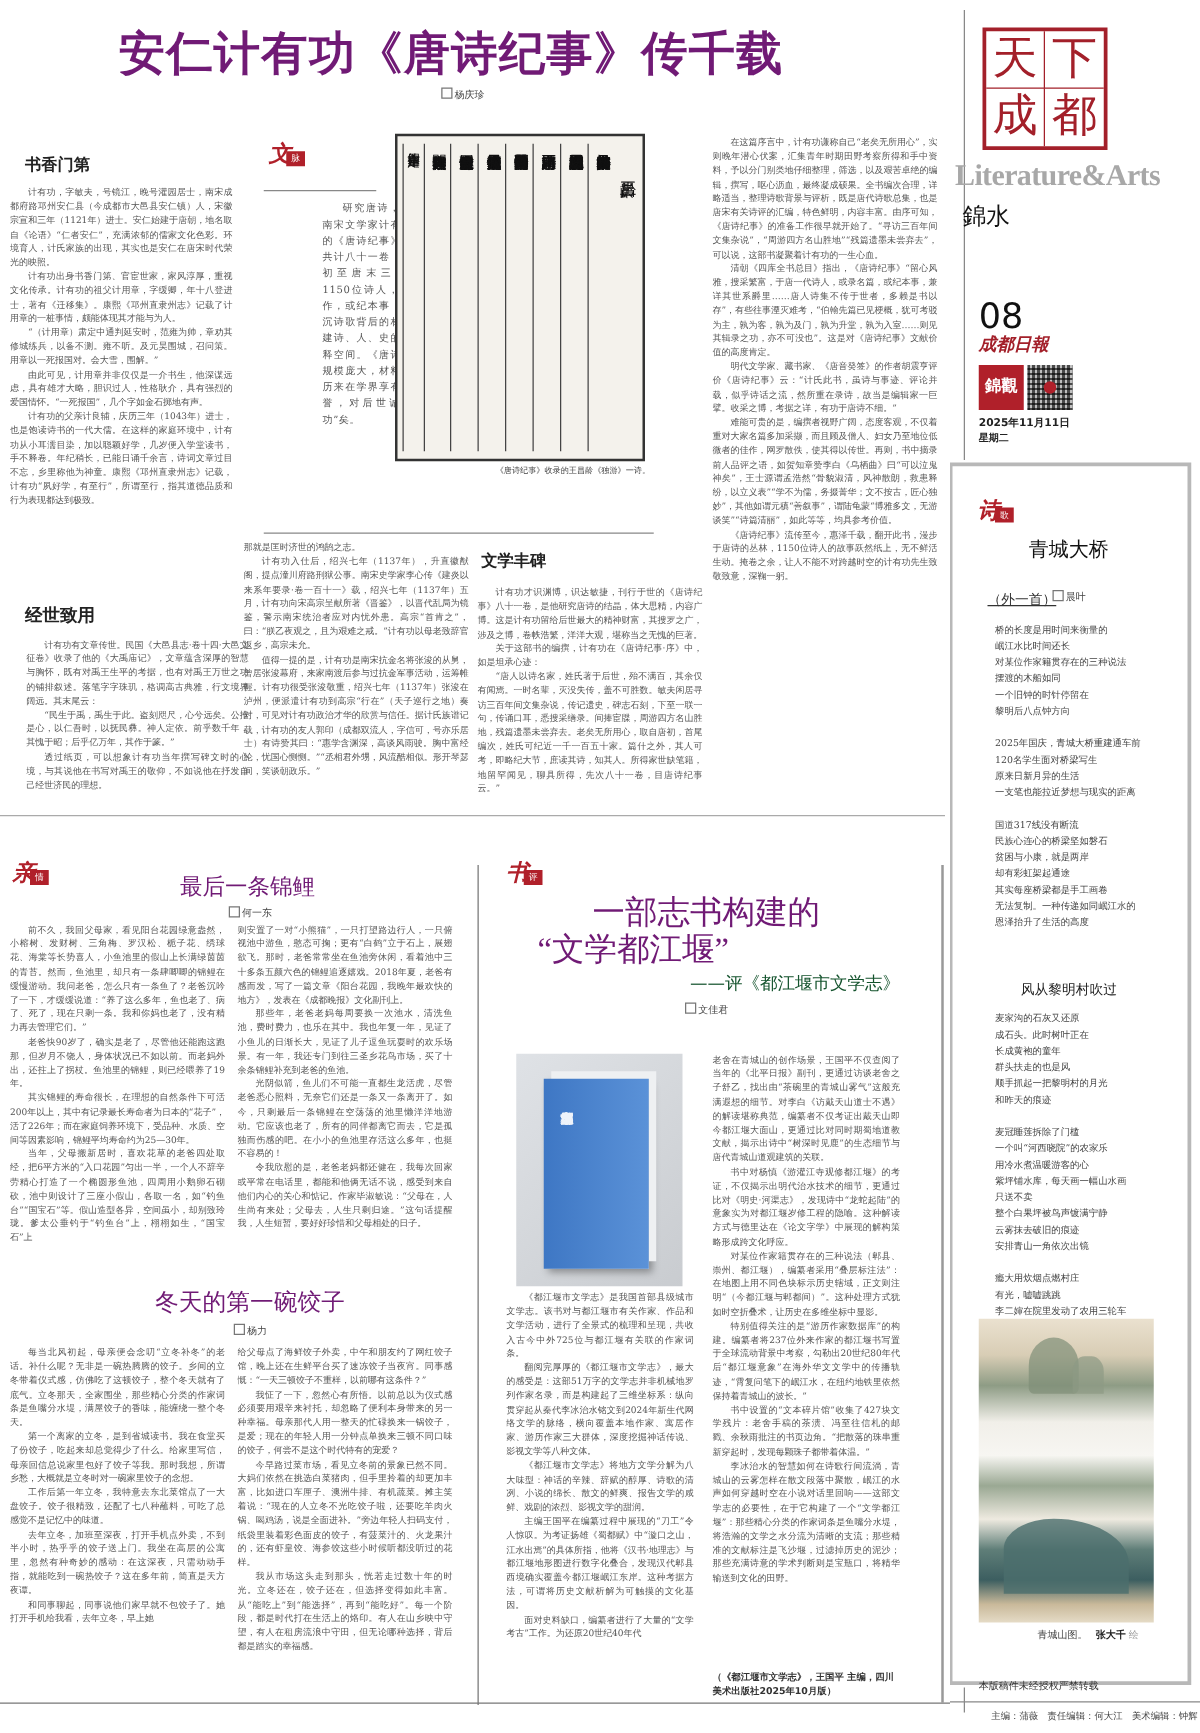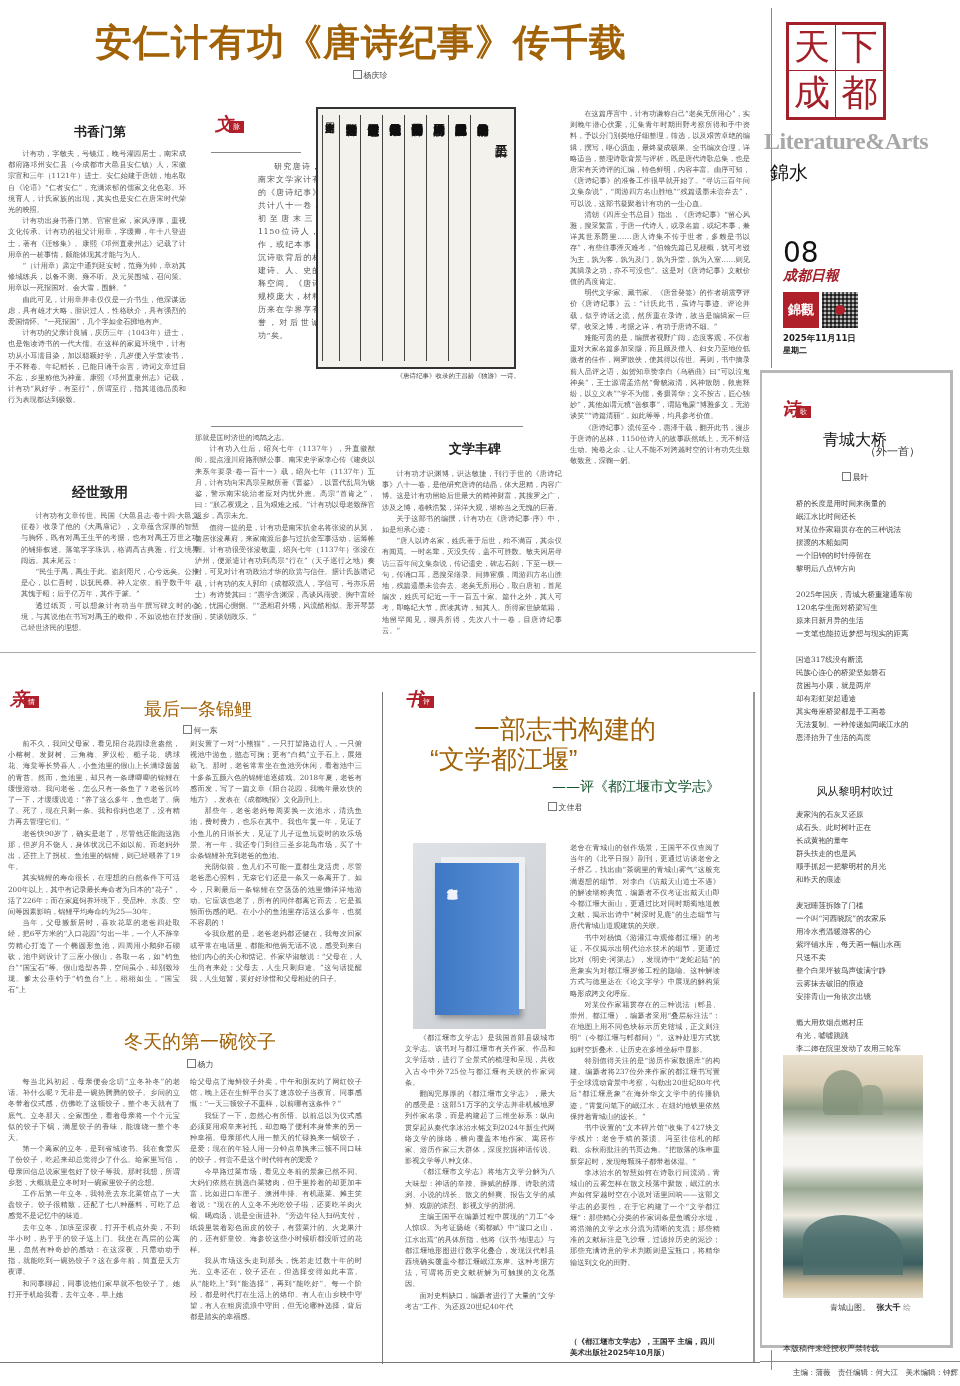--- a/index.html
+++ b/index.html
@@ -1,22 +1,22 @@
 <!DOCTYPE html>
 <html><head>
 <meta charset="utf-8">
 <style>
   * { box-sizing: border-box; margin: 0; padding: 0; }
   body { width: 960px; height: 1386px; background: #ffffff; font-family: "DejaVu Serif", "Liberation Serif", serif; color: #3a3a3a; position: relative; overflow: hidden; }
   .abs { position: absolute; }
   .body-text { font-size: 7.2px; line-height: 11.2px; color: #555; text-align: justify; }
   .body-text p { text-indent: 2em; }
   .sans { font-family: "DejaVu Sans", "Liberation Sans", sans-serif; }
-  .headline { font-family: Liberation Sans, sans-serif; font-weight: bold; color: #a16207; }
-  .sub-head { font-family: "DejaVu Serif", serif; font-weight: bold; color: #222; text-align: center; }
+  .headline { font-family: Liberation Serif, serif; font-weight: bold; color: #701a75; }
+  .sub-head { font-family: "DejaVu Serif", serif; font-weight: bold; color: #222; }
   .byline { font-size: 8px; color: #444; text-align: center; font-family: "DejaVu Sans", sans-serif; }
   .byline::before { content: ""; display: inline-block; width: 7px; height: 7px; border: 1px solid #777; margin-right: 2px; vertical-align: -1px; }
   .tag { display: flex; align-items: flex-end; }
   .tag .big { font-size: 18px; color: #b0202a; font-style: italic; font-family: "DejaVu Serif", serif; font-weight: bold; line-height: 18px; }
   .tag .box { background: #b0202a; color: #fff; font-size: 7px; padding: 1px 4px; margin-left: -4px; margin-bottom: 0px; }
   .rule { background: #888; height: 1px; }
   .vrule { background: #999; width: 1px; }
   .poem { font-size: 7.5px; line-height: 13px; color: #444; }
   .poem .stanza { margin-bottom: 13px; }
 </style>
@@ -100,21 +100,21 @@
 <div class="abs body-text" style="left:190px; top:738px; width:172px; height:275px; overflow:hidden;">
   <p style="text-indent:0">则安置了一对“小熊猫”，一只打望路边行人，一只俯视池中游鱼，憨态可掬；更有“白鹤”立于石上，展翅欲飞。那时，老爸常常坐在鱼池旁休闲，看着池中三十多条五颜六色的锦鲤追逐嬉戏。2018年夏，老爸有感而发，写了一篇文章《阳台花园，我晚年最欢快的地方》，发表在《成都晚报》文化副刊上。</p>
   <p>那些年，老爸老妈每周要换一次池水，清洗鱼池，费时费力，也乐在其中。我也年复一年，见证了小鱼儿的日渐长大，见证了儿子逗鱼玩耍时的欢乐场景。有一年，我还专门到往三圣乡花鸟市场，买了十余条锦鲤补充到老爸的鱼池。</p>
   <p>光阴似箭，鱼儿们不可能一直都生龙活虎，尽管老爸悉心照料，无奈它们还是一条又一条离开了。如今，只剩最后一条锦鲤在空荡荡的池里懒洋洋地游动。它应该也老了，所有的同伴都离它而去，它是孤独而伤感的吧。在小小的鱼池里存活这么多年，也挺不容易的！</p>
   <p>令我欣慰的是，老爸老妈都还健在，我每次回家或平常在电话里，都能和他俩无话不说，感受到来自他们内心的关心和惦记。作家毕淑敏说：“父母在，人生尚有来处；父母去，人生只剩归途。”这句话提醒我，人生短暂，要好好珍惜和父母相处的日子。</p>
 </div>
 
 <div class="abs headline" style="left:100px; top:1029px; width:200px; font-size:19px; font-weight:normal; text-align:center;">冬天的第一碗饺子</div>
 <div class="abs byline" style="left:160px; top:1059px; width:80px;">杨力</div>
 <div class="abs body-text" style="left:8px; top:1076px; width:172px; height:290px; overflow:hidden;">
-  <p>每当北风初起，母亲便会念叨“立冬补冬”的老话。补什么呢？无非是一碗热腾腾的饺子。乡间的立冬带着仪式感，仿佛吃了这顿饺子，整个冬天就有了底气。立冬那天，全家围坐，看着母亲将一个个元宝似的饺子下锅，满屋饺子的香味，能缠绕一整个冬天。</p>
+  <p>每当北风初起，母亲便会念叨“立冬补冬”的老话。补什么呢？无非是一碗热腾腾的饺子。乡间的立冬带着仪式感，仿佛吃了这顿饺子，整个冬天就有了底气。立冬那天，全家围坐，那些精心分类的作家词条是鱼嘴分水堤，满屋饺子的香味，能缠绕一整个冬天。</p>
   <p>第一个离家的立冬，是到省城读书。我在食堂买了份饺子，吃起来却总觉得少了什么。给家里写信，母亲回信总说家里包好了饺子等我。那时我想，所谓乡愁，大概就是立冬时对一碗家里饺子的念想。</p>
   <p>工作后第一年立冬，我特意去东北菜馆点了一大盘饺子。饺子很精致，还配了七八种蘸料，可吃了总感觉不是记忆中的味道。</p>
   <p>去年立冬，加班至深夜，打开手机点外卖，不到半小时，热乎乎的饺子送上门。我坐在高层的公寓里，忽然有种奇妙的感动：在这深夜，只需动动手指，就能吃到一碗热饺子？这在多年前，简直是天方夜谭。</p>
   <p>和同事聊起，同事说他们家早就不包饺子了。她打开手机给我看，去年立冬，早上她</p>
 </div>
 <div class="abs body-text" style="left:190px; top:1076px; width:172px; height:290px; overflow:hidden;">
   <p style="text-indent:0">给父母点了海鲜饺子外卖，中午和朋友约了网红饺子馆，晚上还在生鲜平台买了速冻饺子当夜宵。同事感慨：“一天三顿饺子不重样，以前哪有这条件？”</p>
   <p>我怔了一下，忽然心有所悟。以前总以为仪式感必须要用艰辛来衬托，却忽略了便利本身带来的另一种幸福。母亲那代人用一整天的忙碌换来一锅饺子，是爱；现在的年轻人用一分钟点单换来三顿不同口味的饺子，何尝不是这个时代特有的宠爱？</p>
   <p>今早路过菜市场，看见立冬前的景象已然不同。大妈们依然在挑选白菜猪肉，但手里拎着的却更加丰富，比如进口车厘子、澳洲牛排、有机蔬菜。摊主笑着说：“现在的人立冬不光吃饺子啦，还要吃羊肉火锅、喝鸡汤，说是全面进补。”旁边年轻人扫码支付，纸袋里装着彩色面皮的饺子，有菠菜汁的、火龙果汁的，还有虾皇饺、海参饺这些小时候听都没听过的花样。</p>
   <p>我从市场这头走到那头，恍若走过数十年的时光。立冬还在，饺子还在，但选择变得如此丰富。从“能吃上”到“能选择”，再到“能吃好”。每一个阶段，都是时代打在生活上的烙印。有人在山乡映中守望，有人在租房流浪中守田，但无论哪种选择，背后都是踏实的幸福感。</p>
@@ -176,21 +176,21 @@
 </div>
 <div class="abs sans" style="left:783px; top:333px; font-size:8.5px; font-weight:bold; color:#222;">2025年11月11日</div>
 <div class="abs sans" style="left:783px; top:345px; font-size:8px; font-weight:bold; color:#222;">星期二</div>
 
 <div class="abs" style="left:760px; top:370px; width:193px; height:978px; border:3px solid #b8b8b8; border-left-width:2px; background:#fff;"></div>
 <div class="abs tag" style="left:782px; top:400px;">
   <span class="big">诗</span>
   <span class="box">歌</span>
 </div>
 <div class="abs sans" style="left:790px; top:430px; width:130px; text-align:center; font-size:16px; color:#111;">青城大桥</div>
-<div class="abs" style="left:790px; top:444px; width:130px; text-align:right; font-size:11px; color:#333;">（外一首）</div>
+<div class="abs" style="left:790px; top:472px; width:130px; text-align:left; font-size:11px; color:#333;text-decoration:underline;">（外一首）</div>
 <div class="abs byline" style="left:825px; top:472px; width:60px;">晨叶</div>
 
 <div class="abs poem" style="left:796px; top:497px; width:150px;">
   <div class="stanza">
       <div>桥的长度是用时间来衡量的</div>
       <div>岷江水比时间还长</div>
       <div>对某位作家籍贯存在的三种说法</div>
       <div>摆渡的木船如同</div>
       <div>一个旧钟的时针停留在</div>
       <div>黎明后八点钟方向</div>

